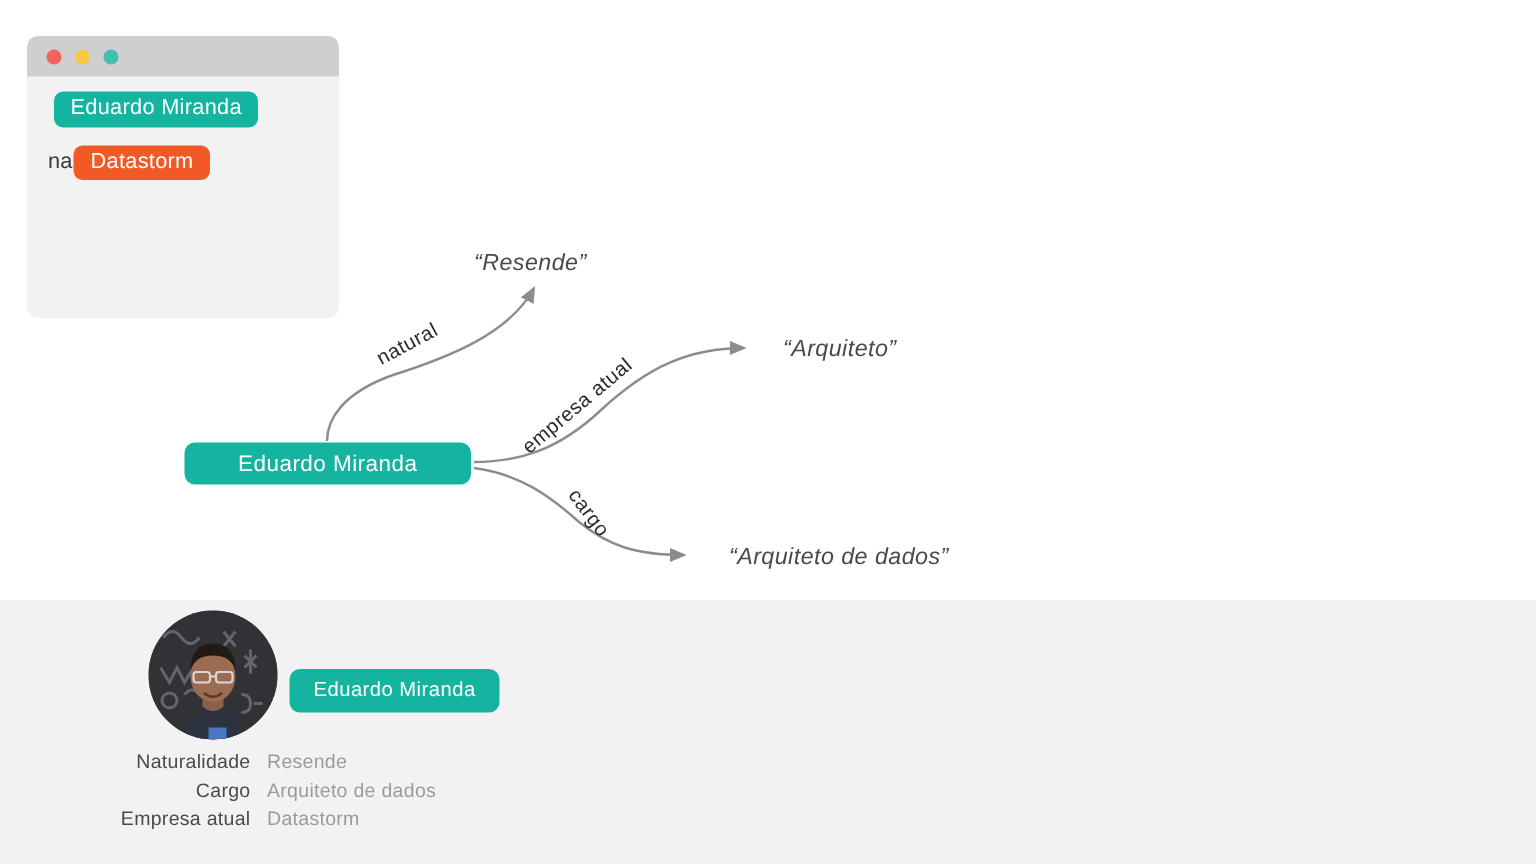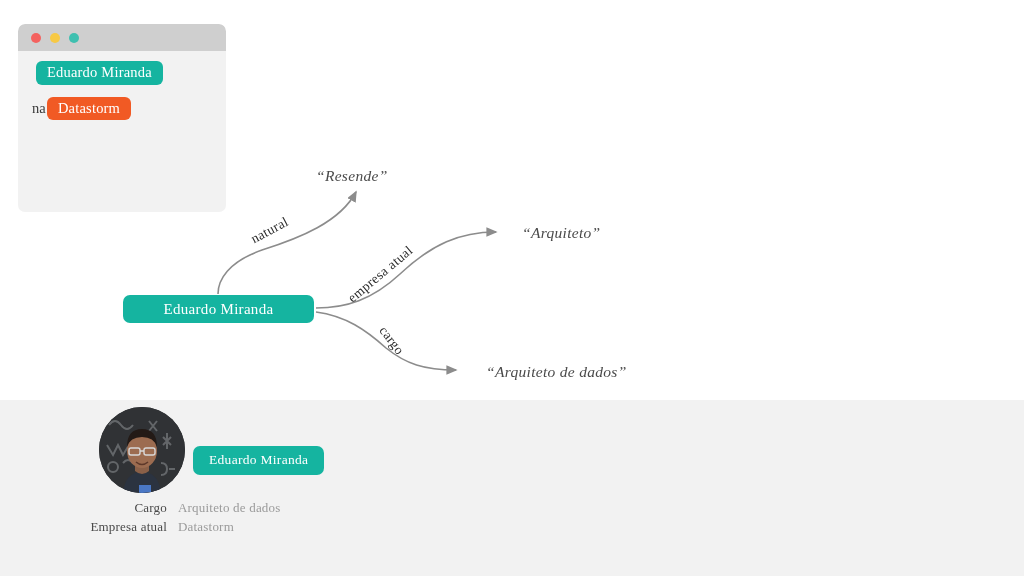--- a/index.html
+++ b/index.html
@@ -12,21 +12,20 @@
     font-family: "Liberation Sans", sans-serif;
     -webkit-font-smoothing: antialiased;
   }
 
   #slide {
     position: relative;
     width: 1024px;
     height: 576px;
     overflow: hidden;
     background: #ffffff;
-    font-family: Liberation Serif, serif;
   }
 
   
   .card {
     position: absolute;
     left: 18px;
     top: 24px;
     width: 208px;
     height: 188px;
     background: #f2f2f2;
@@ -249,20 +248,24 @@
         <path d="M37 55 q6 5 12 0" stroke="#5d382a" stroke-width="1.6" fill="none"></path>
         <rect x="40" y="78" width="12" height="8" fill="#4a77c4"></rect>
       </g>
     </svg>
   </div>
 
   <div class="profile-badge">Eduardo Miranda</div>
 
   <div class="facts">
     <div class="fact-row">
+      <span class="fact-key">Naturalidade</span>
+      <span class="fact-val">Resende</span>
+    </div>
+    <div class="fact-row">
       <span class="fact-key">Cargo</span>
       <span class="fact-val">Arquiteto de dados</span>
     </div>
     <div class="fact-row">
       <span class="fact-key">Empresa atual</span>
       <span class="fact-val">Datastorm</span>
     </div>
   </div>
 
 </div>

